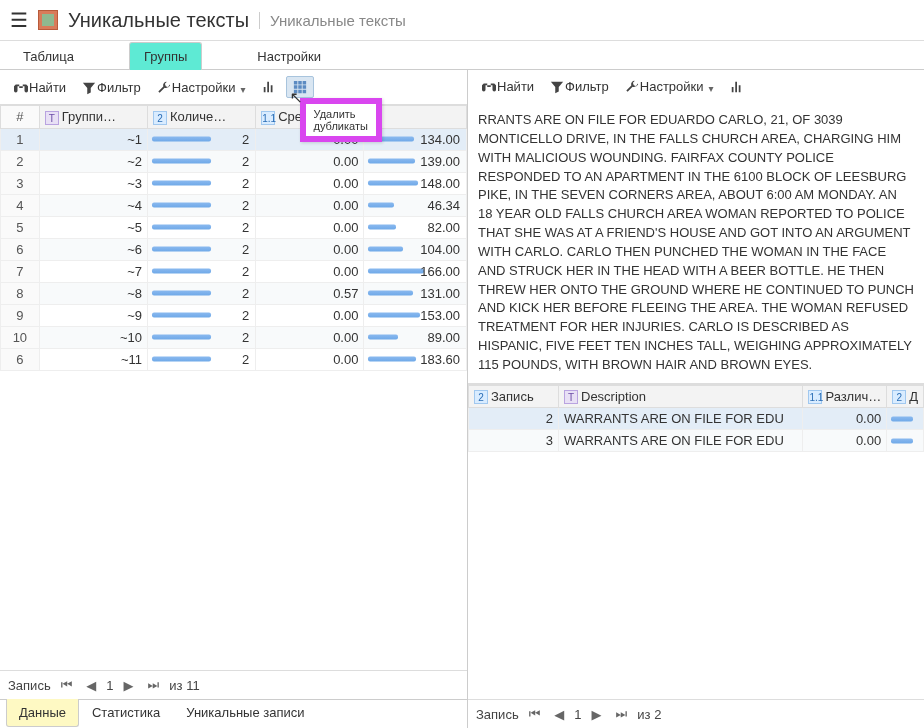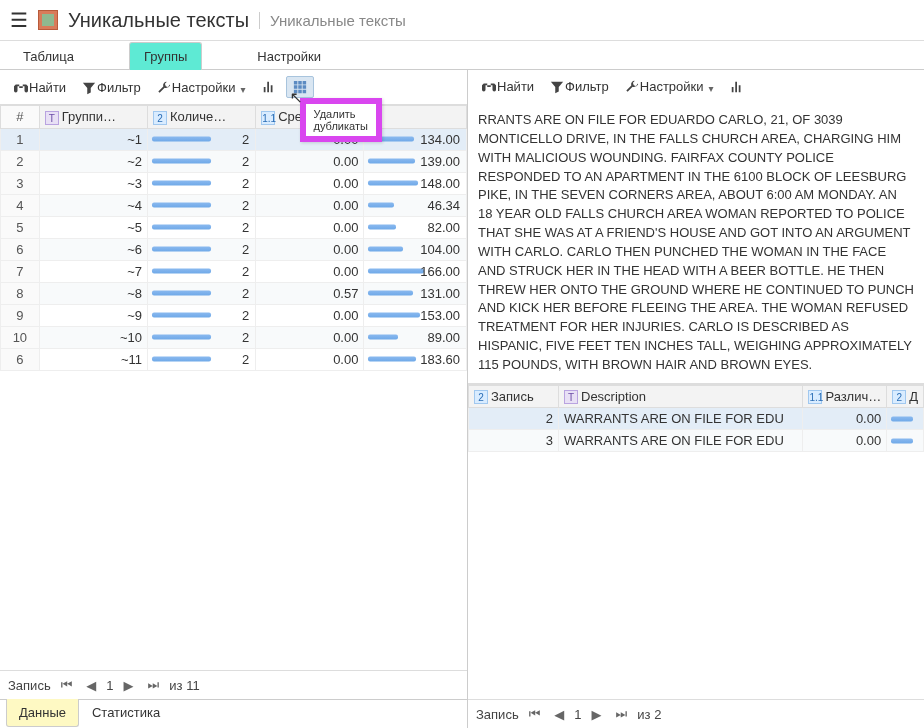--- a/index.html
+++ b/index.html
@@ -211,20 +211,21 @@
       <span class="nav">◀</span>
       <span>1</span>
       <span class="nav">▶</span>
       <span class="nav">⏭</span>
       <span>из 11</span>
     </div>
 
     <div class="bottom-tabs">
       <div class="btab active">Данные</div>
       <div class="btab">Статистика</div>
+      <div class="btab">Уникальные записи</div>
     </div>
   </div>
 
   <div class="right-pane">
     <div class="toolbar">
       <div class="tb-btn">
         <svg class="icon" viewBox="0 0 16 16">
             <path fill="#444" d="M2 4h4v2H4v5a2 2 0 1 1-4 0V6l2-2zm8 0h4l2 2v5a2 2 0 1 1-4 0V6h-2V4zM6 6h4v2H6z"></path>
           </svg>
         <span>Найти</span>

